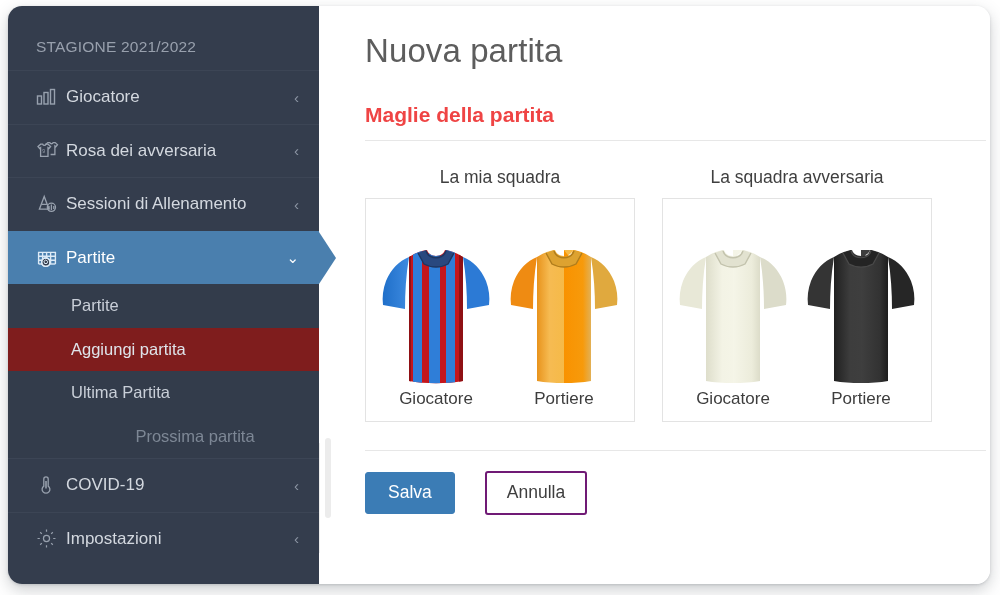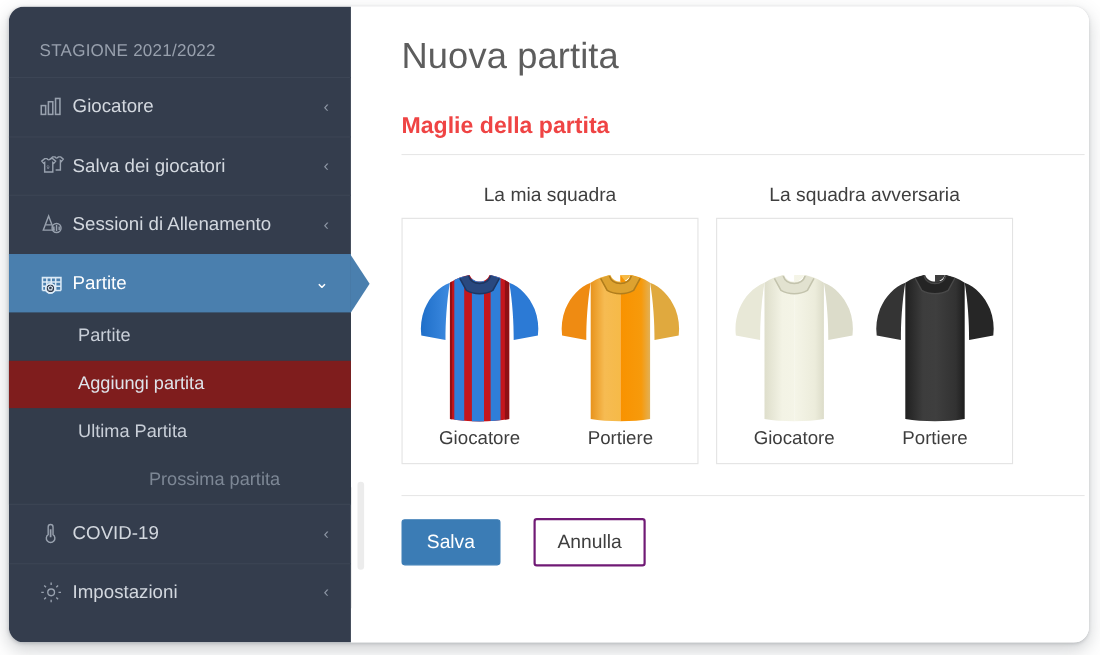--- a/index.html
+++ b/index.html
@@ -134,21 +134,21 @@
     margin-top: 13px;
     height: 1px;
     background: #e7e7e7;
     width: 621px;
   }
 
   
   #kits-row {
     margin-top: 26px;
     display: flex;
-    gap: 16px;
+    gap: 27px;
   }
   .kit-group { width: 270px; }
   .kit-group-title {
     text-align: center;
     font-size: 17.5px;
     color: #3f3f3f;
     margin-bottom: 10px;
     white-space: nowrap;
   }
   .kit-card {
@@ -252,21 +252,21 @@
     </div>
 
     <div class="nav-item">
       <span class="nav-icon">
         <svg width="24" height="20" viewBox="0 0 24 20" fill="none" stroke="currentColor" stroke-width="1.3">
           <path d="M2 5.5 4.6 3.2h2.1a1.7 1.7 0 0 0 3.2 0h2.1L14.6 5.5l-1.7 2-.9-.8v8.6H4.6V6.7l-.9.8z"></path>
           <path d="M9.5 3.7 11.8 1.6h2.1a1.7 1.7 0 0 0 3.2 0h2.1L21.5 3.7l-1.7 2-.9-.8v8.6h-4.3"></path>
           <text x="6.2" y="12.4" font-size="5" fill="currentColor" stroke="none" font-family="Liberation Sans, sans-serif">9</text>
         </svg>
       </span>
-      <span class="nav-label">Salva dei giocatori</span>
+      <span class="nav-label">Rosa dei avversaria</span>
       <span class="nav-caret">‹</span>
     </div>
 
     <div class="nav-item">
       <span class="nav-icon">
         <svg width="24" height="20" viewBox="0 0 24 20" fill="none" stroke="currentColor" stroke-width="1.3">
           <path d="M8.2 2.4 3.4 15.2h9.6z"></path>
           <path d="M5.5 10.4h5.4"></path>
           <circle cx="15.4" cy="13.3" r="4.1"></circle>
           <path d="M15.4 10.6v5.4M13 12v3M17.8 12v3"></path>

